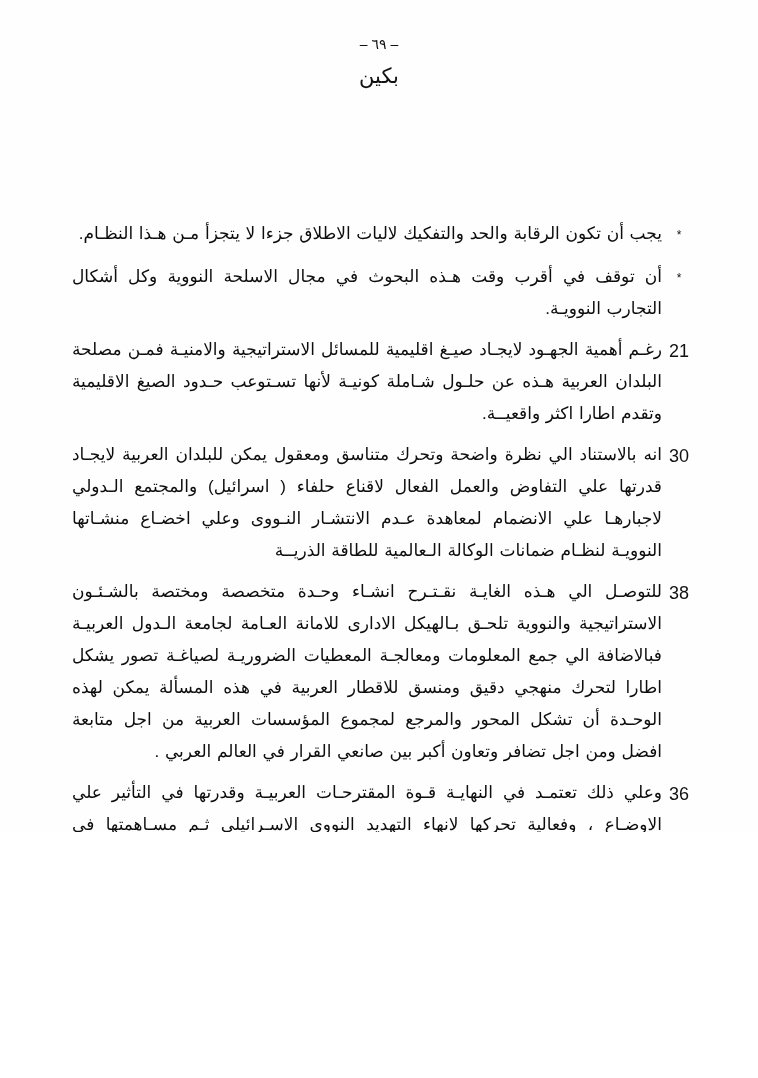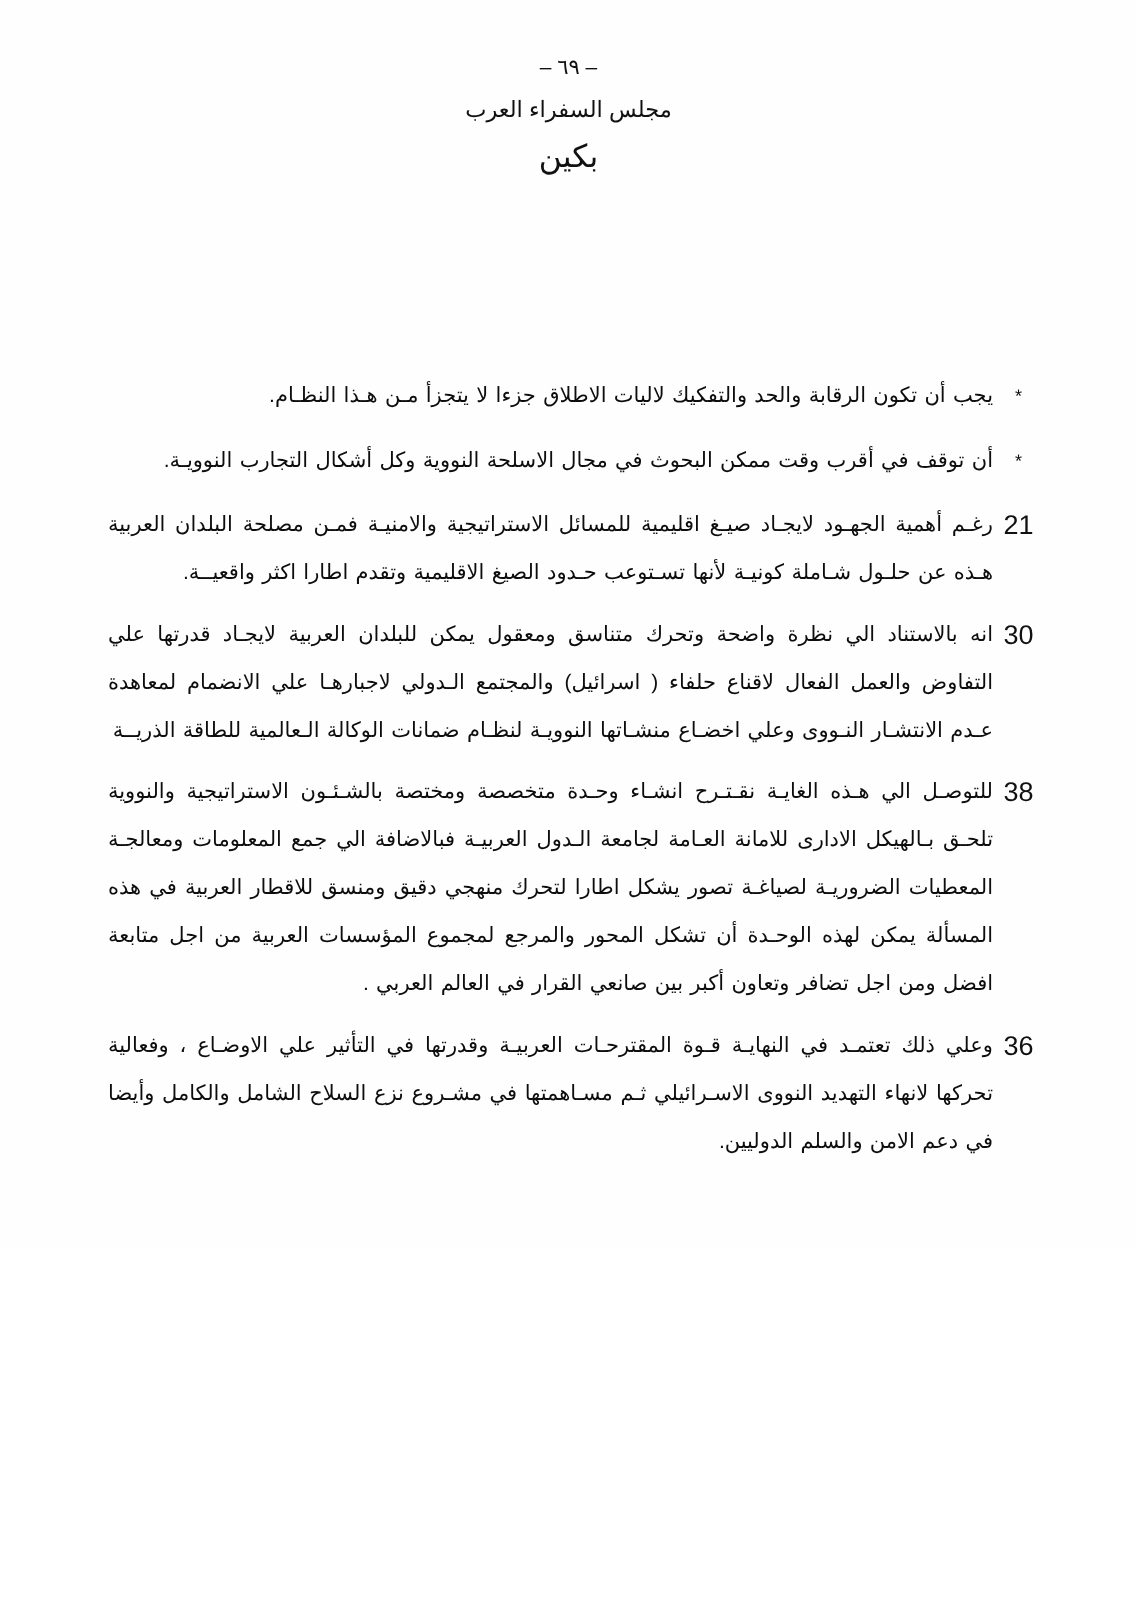--- a/index.html
+++ b/index.html
@@ -62,55 +62,54 @@
     line-height: 32px;
     color: #111;
     padding-top: 1px;
   }
   .marker.bullet {
     font-size: 12px;
     line-height: 33px;
   }
   .ptext {
     flex: 1 1 auto;
-    font-size: 14px;
+    font-size: 17px;
     line-height: 32px;
     text-align: justify;
     text-justify: inter-word;
     color: #0d0d0d;
     word-spacing: 1px;
   }
   .para.bulleted .ptext {
     text-align: justify;
   }
   .para.last .ptext {
     margin-bottom: 0;
   }
 </style>
 </head>
 <body>
 
 <div class="page">
 
   <div class="header">
     <div class="page-number">– ٦٩ –</div>
-    <div class="header-line1">مجلس السفراء العرب</div>
     <div class="header-line2">بكين</div>
   </div>
 
   <div class="body">
 
     <div class="para bulleted">
       <div class="marker bullet">*</div>
       <div class="ptext">يجب أن تكون الرقابة والحد والتفكيك لاليات الاطلاق  جزءا لا يتجزأ مـن هـذا النظـام.</div>
     </div>
 
     <div class="para bulleted">
       <div class="marker bullet">*</div>
-      <div class="ptext">أن توقف في أقرب وقت ممكن البحوث في مجال الاسلحة النووية وكل أشكال التجارب النوويـة.</div>
+      <div class="ptext">أن توقف في أقرب وقت هـذه البحوث في مجال الاسلحة النووية وكل أشكال التجارب النوويـة.</div>
     </div>
 
     <div class="para">
       <div class="marker">21</div>
       <div class="ptext">رغـم أهمية الجهـود لايجـاد صيـغ اقليمية للمسائل الاستراتيجية والامنيـة فمـن مصلحة البلدان العربية هـذه عن حلـول شـاملة كونيـة لأنها تسـتوعب حـدود الصيغ الاقليمية وتقدم اطارا اكثر واقعيــة.</div>
     </div>
 
     <div class="para">
       <div class="marker">30</div>
       <div class="ptext">انه بالاستناد الي نظرة واضحة وتحرك متناسق ومعقول يمكن للبلدان العربية لايجـاد قدرتها علي التفاوض والعمل الفعال لاقناع حلفاء ( اسرائيل) والمجتمع الـدولي لاجبارهـا علي الانضمام لمعاهدة عـدم الانتشـار النـووى وعلي اخضـاع منشـاتها النوويـة لنظـام ضمانات الوكالة الـعالمية للطاقة الذريــة</div>

